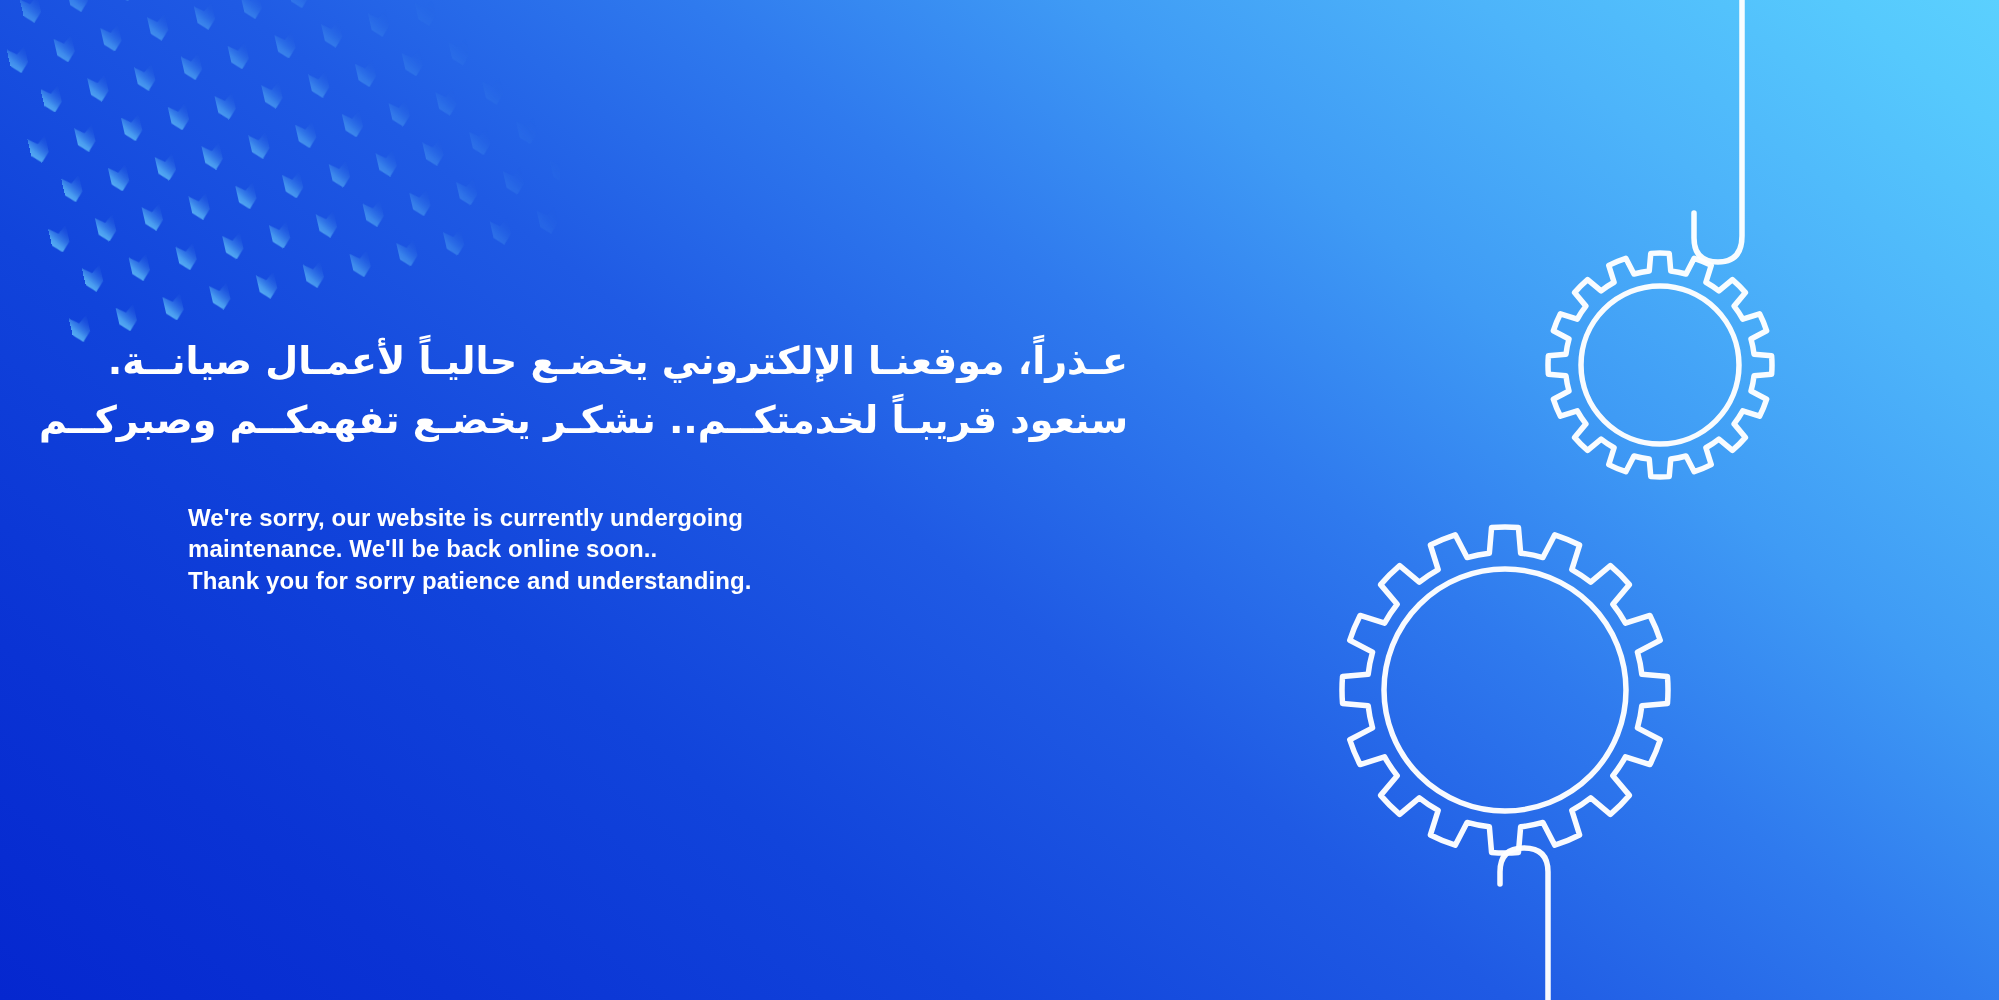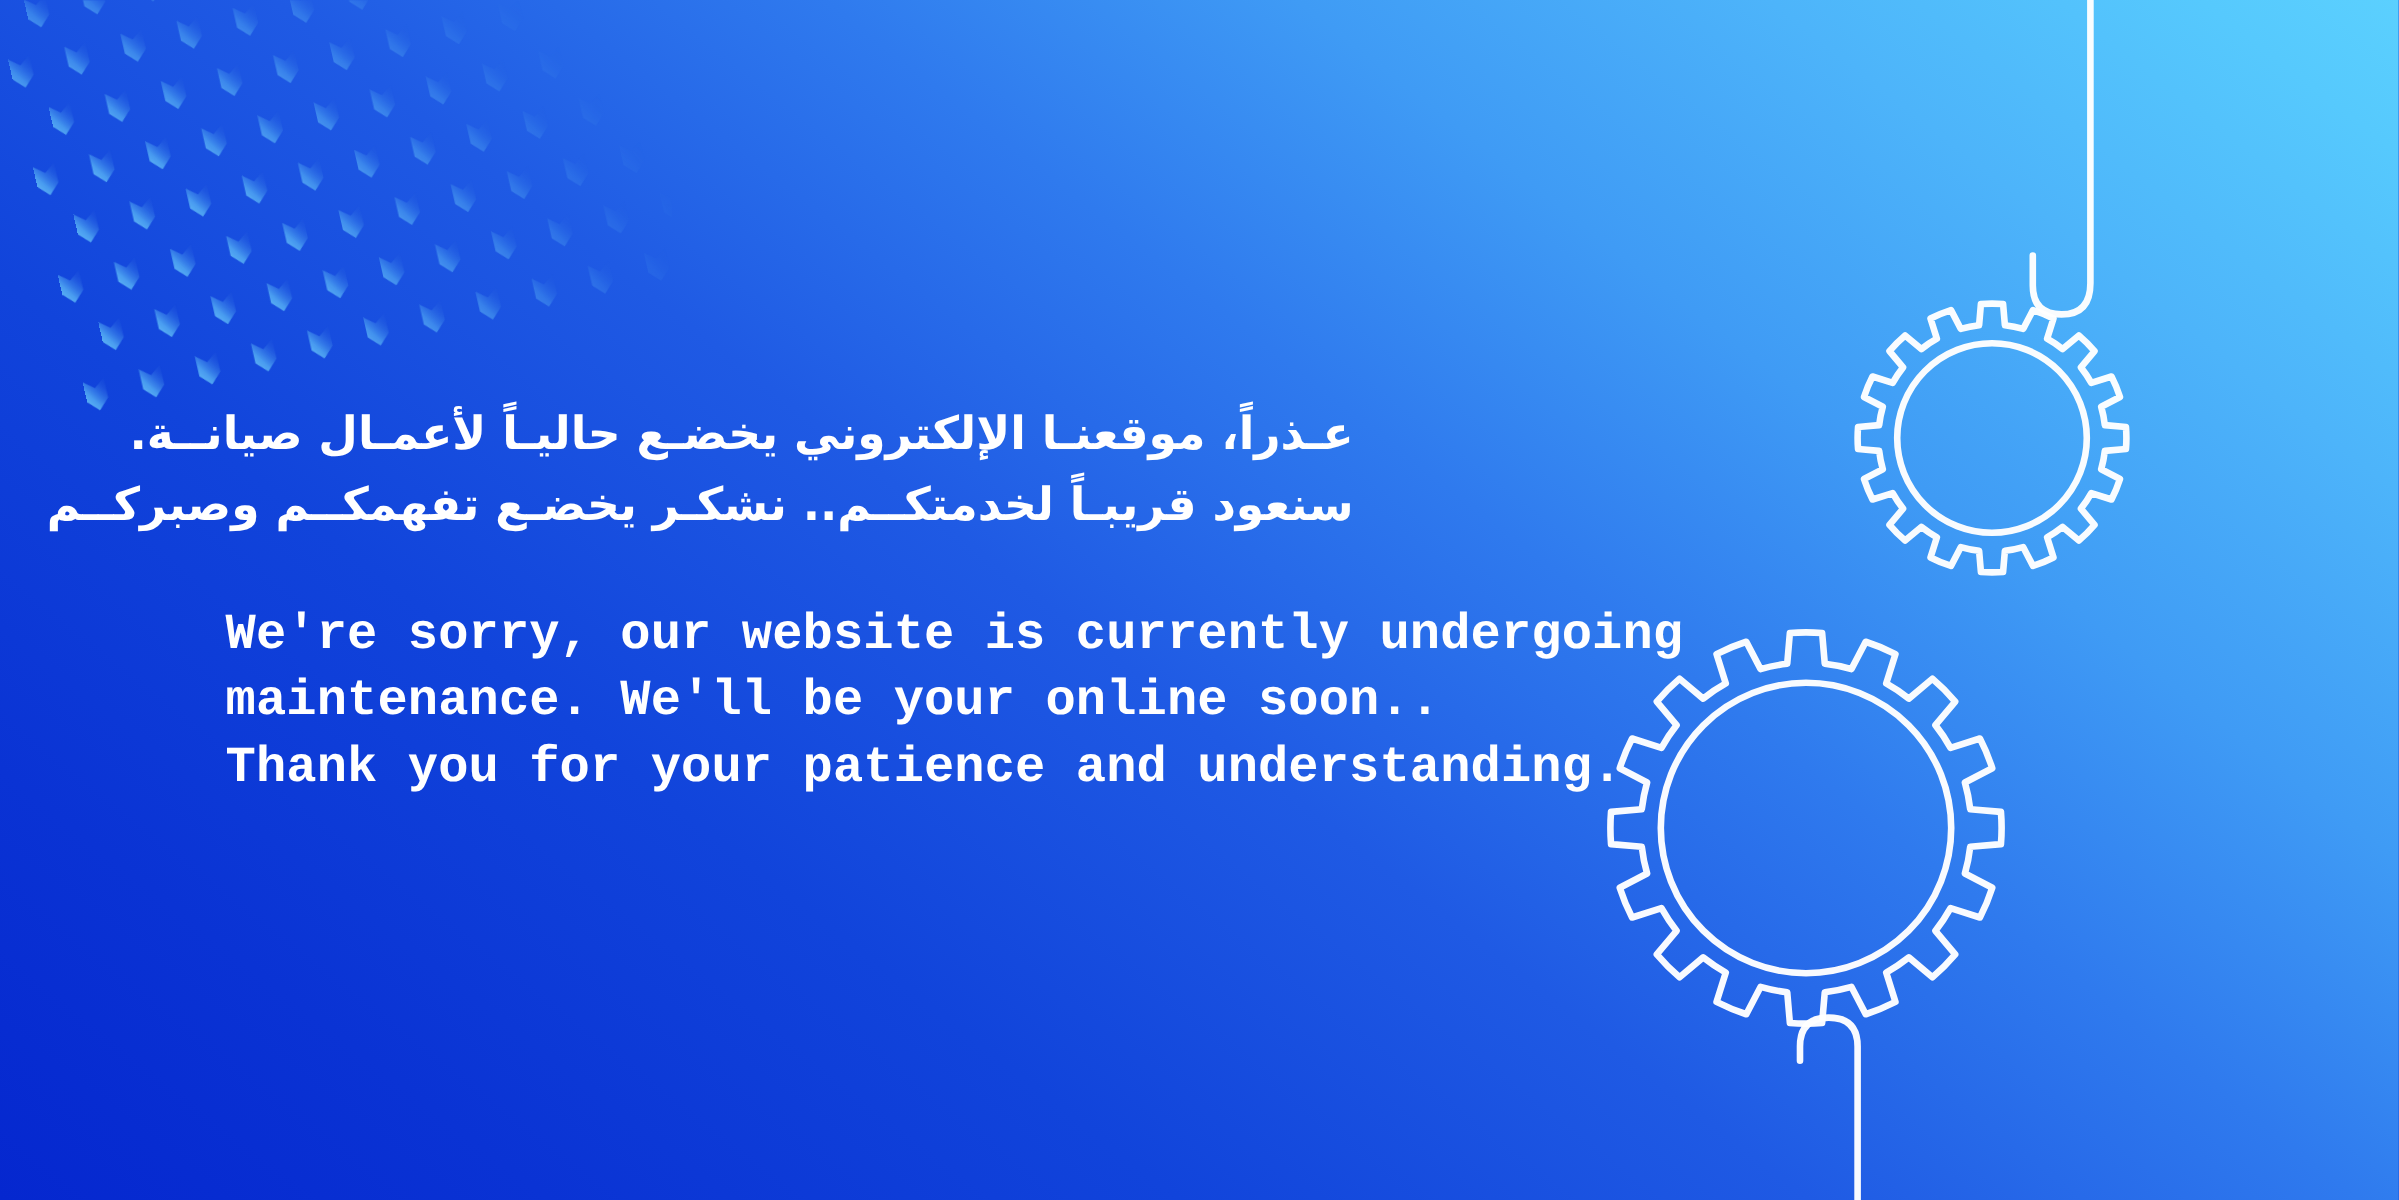--- a/index.html
+++ b/index.html
@@ -78,22 +78,22 @@
     text-align: right;
     width: 940px;
   }
 
   .en-block {
     margin-top: 52px;
   }
 
   .en-line {
     color: #ffffff;
-    font-family: Liberation Mono, monospace;
-    font-size: 42px;
+    font-family: Liberation Sans, sans-serif;
+    font-size: 24px;
     font-weight: 700;
     line-height: 1.32;
     letter-spacing: 0.1px;
     white-space: nowrap;
   }
 </style>
 </head>
 <body>
 
 <div id="stage">
@@ -277,19 +277,19 @@
 
   <div id="message-block">
 
     <div class="ar-wrap">
       <div class="ar-line">عـذراً، موقعنـا الإلكتروني يخضـع حاليـاً لأعمـال صيانــة.</div>
       <div class="ar-line">سنعود قريبـاً لخدمتكــم.. نشكـر يخضـع تفهمكــم وصبركــم</div>
     </div>
 
     <div class="en-block">
       <div class="en-line">We're sorry, our website is currently undergoing</div>
-      <div class="en-line">maintenance. We'll be your online soon..</div>
-      <div class="en-line">Thank you for your patience and understanding.</div>
+      <div class="en-line">maintenance. We'll be back online soon..</div>
+      <div class="en-line">Thank you for sorry patience and understanding.</div>
     </div>
 
   </div>
 
 </div>
 
 </body></html>

